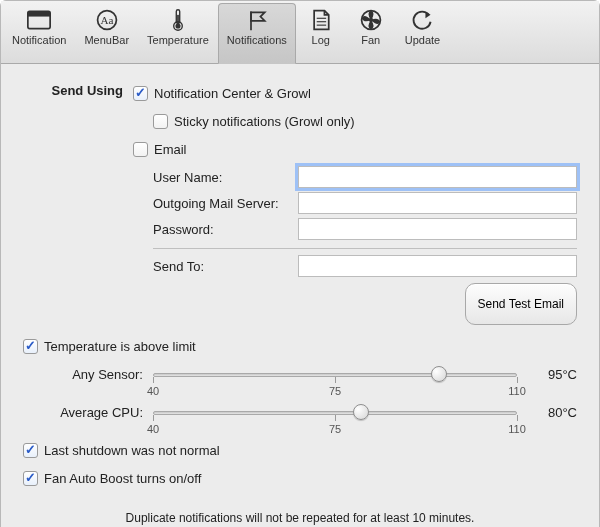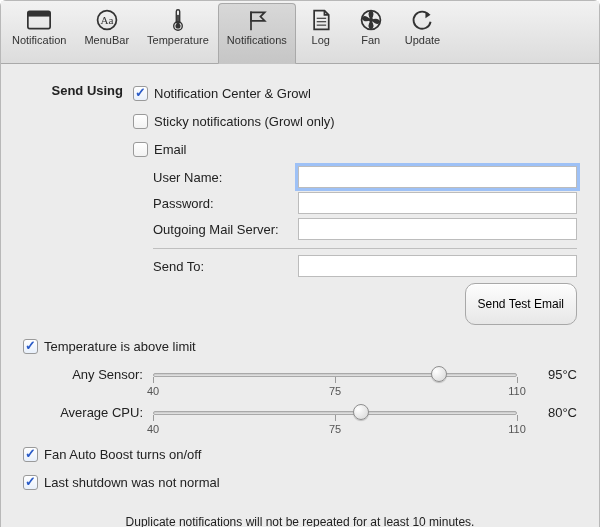--- a/index.html
+++ b/index.html
@@ -72,21 +72,21 @@
     background: #ececec;
     padding: 18px 22px 14px 22px;
   }
   .section { display: flex; margin-bottom: 6px; }
   .section-label {
     width: 110px; text-align: right; font-weight: bold;
     padding-right: 10px; padding-top: 1px; font-size: 13px;
   }
   .section-body { flex: 1; }
   .row { display: flex; align-items: center; margin-bottom: 6px; min-height: 22px; }
-  .row.indent { }
+  .row.indent { margin-left: 20px; }
   .cb {
     width: 15px; height: 15px; border: 1px solid #9a9a9a; border-radius: 3px;
     background: linear-gradient(#fff,#f2f2f2); margin-right: 6px;
     display: inline-flex; align-items:center; justify-content:center;
     flex-shrink: 0;
   }
   .cb.checked { background: linear-gradient(#fff,#e8f0fb); }
   .cb.checked::after {
     content: "✓"; font-size: 13px; color: #2a5bc7; font-weight: bold;
     line-height: 1; margin-top:-1px;
@@ -236,26 +236,26 @@
         <div class="row">
           <span class="cb"></span>
           <span>Email</span>
         </div>
 
         <div class="field-row">
           <span class="field-label">User Name:</span>
           <input class="field-input focused" value="" style="">
         </div>
         <div class="field-row">
+          <span class="field-label">Outgoing Mail Server:</span>
+          <input class="field-input" value="" style="">
+        </div>
+        <div class="field-row">
           <span class="field-label">Password:</span>
           <input class="field-input" type="password" value="" style="">
-        </div>
-        <div class="field-row">
-          <span class="field-label">Outgoing Mail Server:</span>
-          <input class="field-input" value="" style="">
         </div>
         <hr class="sep">
         <div class="field-row">
           <span class="field-label">Send To:</span>
           <input class="field-input" value="" style="">
         </div>
         <div class="right">
           <button class="btn">Send Test Email</button>
         </div>
       </div>
@@ -299,26 +299,26 @@
             </div>
             <span class="slider-value">80°C</span>
           </div>
           <div class="slider-ticks-labels">
             <span style="left:0%">40</span>
             <span style="left:50%">75</span>
             <span style="left:100%">110</span>
           </div>
         </div>
 
+        <div class="row">
+          <span class="cb checked"></span>
+          <span>Last shutdown was not normal</span>
+        </div>
         <div class="row" style="margin-top:6px">
           <span class="cb checked"></span>
           <span>Fan Auto Boost turns on/off</span>
         </div>
-        <div class="row">
-          <span class="cb checked"></span>
-          <span>Last shutdown was not normal</span>
-        </div>
       </div>
     </div>
 
     <div class="footer-note">Duplicate notifications will not be repeated for at least 10 minutes.</div>
   </div>
 </div>
 
 </body></html>

